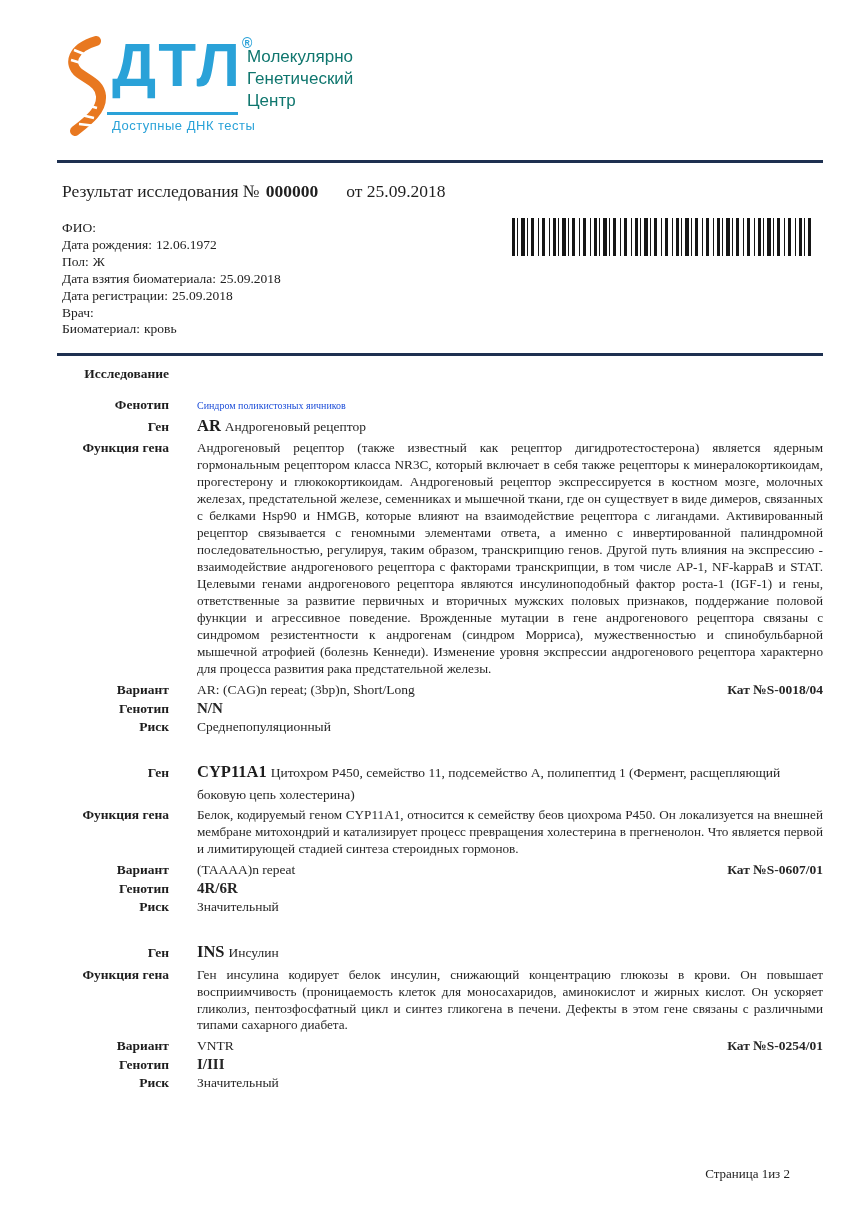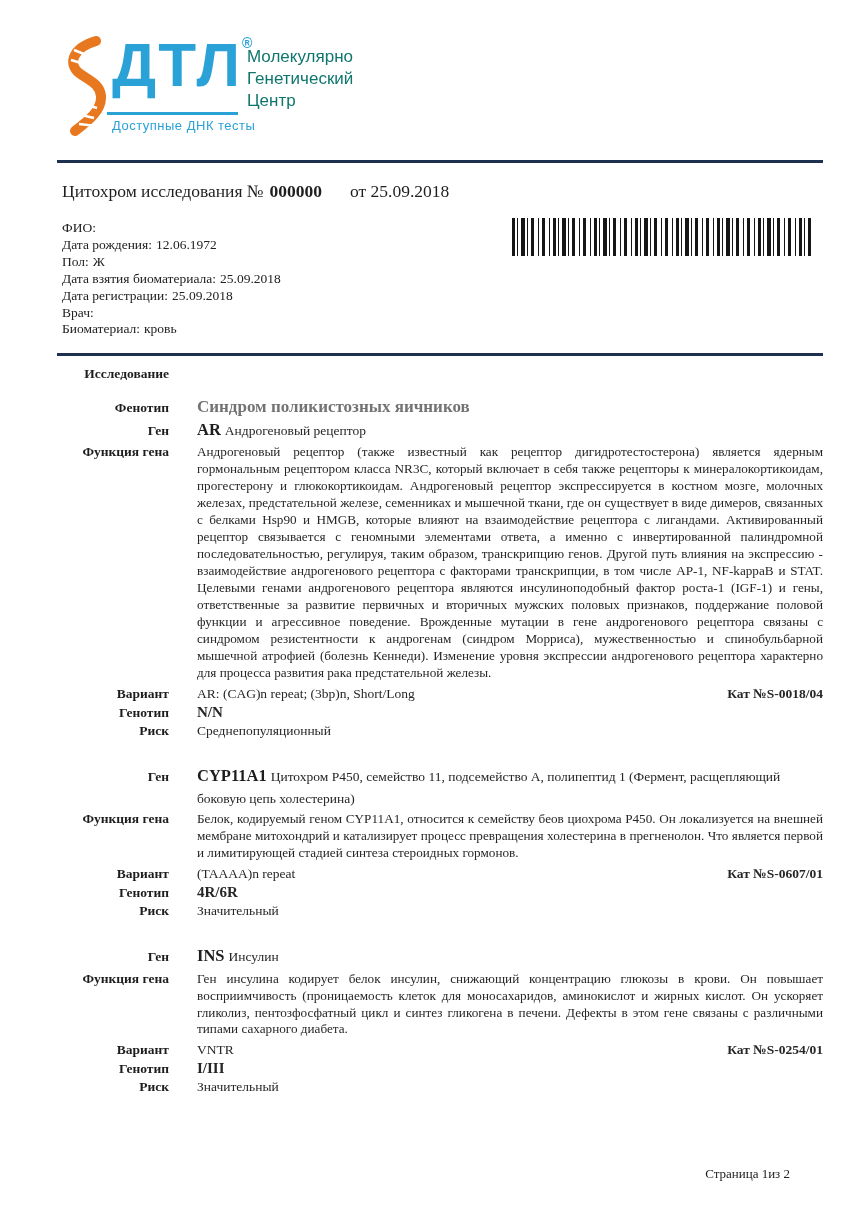--- a/index.html
+++ b/index.html
@@ -49,21 +49,21 @@
       #161616 19px 22px,#fff 22px 26px,#161616 26px 27px,#fff 27px 30px,
       #161616 30px 33px,#fff 33px 37px,#161616 37px 38px,#fff 38px 41px);
   }
   
   .content{position:absolute;left:57px;top:366px;width:766px;}
   .row{display:grid;grid-template-columns:112px 1fr;column-gap:28px;align-items:baseline;}
   .lbl{text-align:right;font-weight:bold;font-size:13.5px;color:#1d1d1d;white-space:nowrap;}
   .study-row{margin-bottom:15px;}
   .study-title{font-size:17.5px;font-weight:bold;color:#17508f;}
   .pheno-row{margin-bottom:1px;}
-  .pheno-val{font-size:17px;font-weight:bold;color:#737373;}
+  .pheno-val{font-size:10px;font-weight:normal;color:#1d4ed8;}
   .gene-block + .gene-block{margin-top:26px;}
   .gene-symbol{font-weight:bold;font-size:16.5px;color:#1d1d1d;}
   .gene-name{font-size:13.5px;}
   .gene-head .cell{line-height:1.35;}
   .func-text{font-size:13.2px;line-height:1.285;text-align:justify;margin:1px 0 2px 0;}
   .variant-row .cell{display:flex;justify-content:space-between;align-items:baseline;}
   .variant-val{font-size:13.5px;}
   .cat-no{font-size:13.5px;font-weight:bold;white-space:nowrap;}
   .genotype-val{font-size:15px;font-weight:bold;}
   .risk-val{font-size:13.5px;}
@@ -85,21 +85,21 @@
     <div>Молекулярно</div>
     <div>Генетический</div>
     <div>Центр</div>
   </div>
   <div class="logo-underline"></div>
   <div class="logo-sub">Доступные ДНК тесты</div>
 
   <div class="divider d1"></div>
 
   <div class="result-line">
-    <span>Цитохром исследования №</span><span class="num">000000</span><span class="date">от 25.09.2018</span>
+    <span>Результат исследования №</span><span class="num">000000</span><span class="date">от 25.09.2018</span>
   </div>
 
   <div class="patient">
 
       <div class="p-line"><span>ФИО:</span><span class="val"></span></div>
 
       <div class="p-line"><span>Дата рождения:</span><span class="val">12.06.1972</span></div>
 
       <div class="p-line"><span>Пол:</span><span class="val">Ж</span></div>
 

